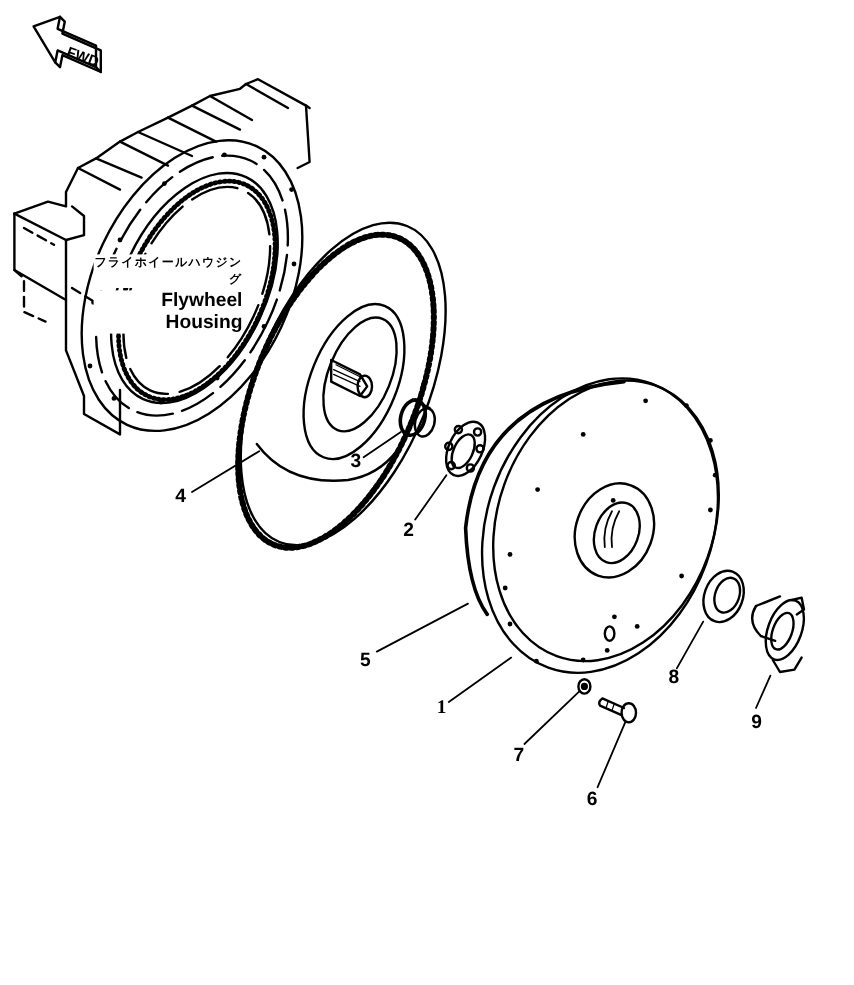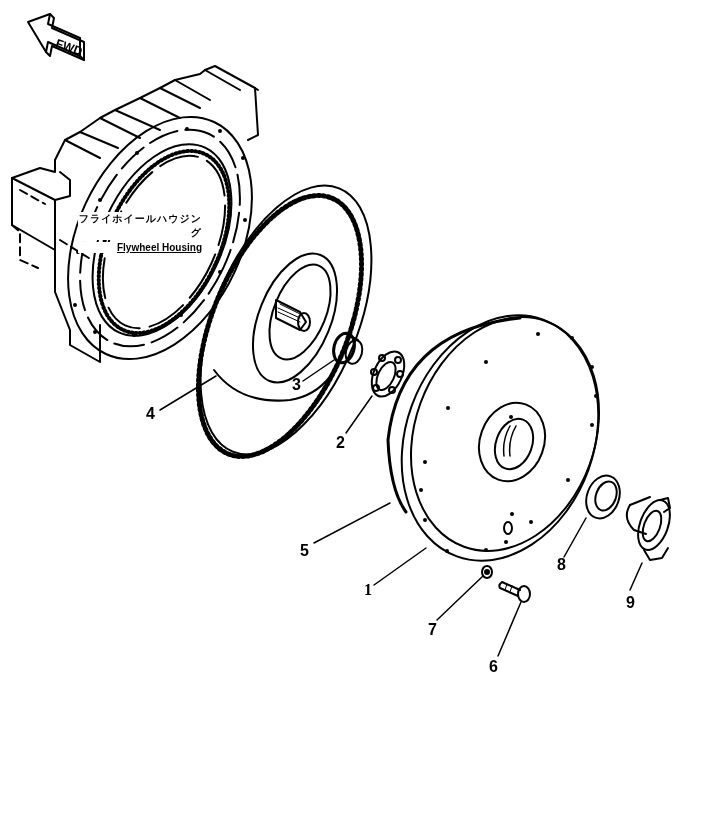--- a/index.html
+++ b/index.html
@@ -2,21 +2,21 @@
 <html><head>
 <meta charset="utf-8">
 <style>
   html, body { margin:0; padding:0; background:#ffffff; }
   body { width:712px; height:821px; position:relative; overflow:hidden; font-family:"Liberation Sans", sans-serif; }
   #canvas { position:absolute; left:0; top:0; width:712px; height:821px; }
   .callout { position:absolute; font-family:"Liberation Sans", sans-serif; font-weight:bold; font-size:16px; color:#000; line-height:1; }
   .callout.serif { font-family:"Liberation Serif", serif; }
   .housing-label { position:absolute; text-align:right; color:#000; font-weight:bold; }
   .housing-jp { font-size:10px; letter-spacing:1px; background:#fff; }
-  .housing-en { font-size:10px; background:#fff; margin-top:2px;text-decoration:underline; }
+  .housing-en { font-size:16px; background:#fff; margin-top:2px; }
 </style>
 </head>
 <body>
 
 <svg id="canvas" width="712" height="821" viewBox="0 0 712 821" xmlns="http://www.w3.org/2000/svg" fill="none" stroke="#000" stroke-width="2" stroke-linecap="round" stroke-linejoin="round">
 
   <g>
     <polygon points="28,22 50,14 48,24 80,38 80,56 48,42 46,52" stroke-width="2"></polygon>
     <polyline points="50,14 54,18 52,28 84,42 84,60 80,56"></polyline>
     <polyline points="46,52 50,56 52,46 84,60"></polyline>

